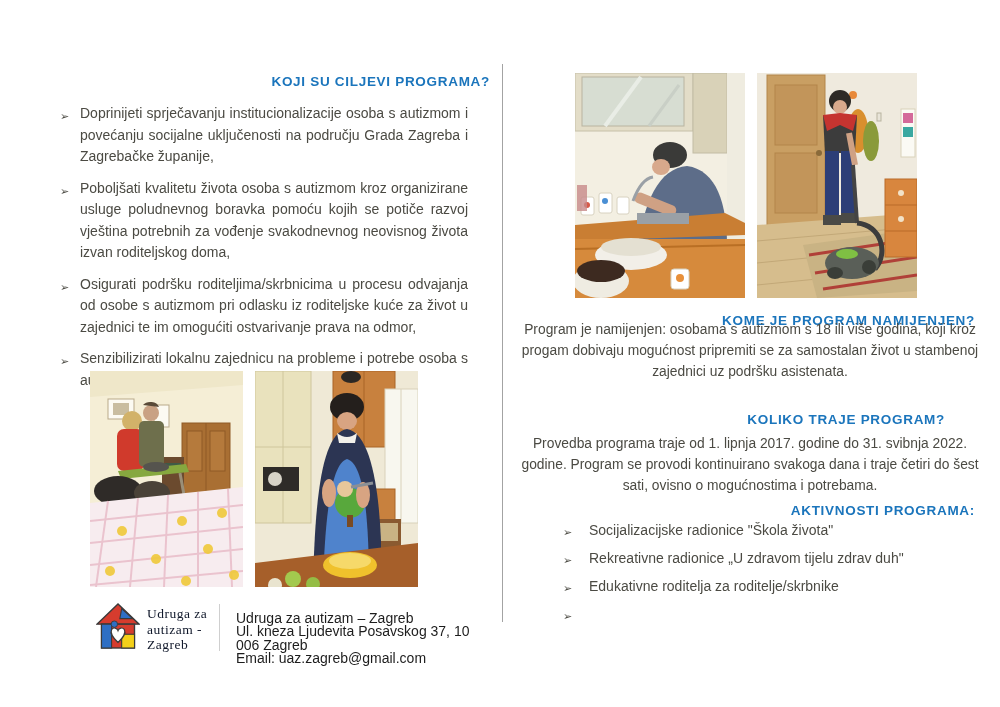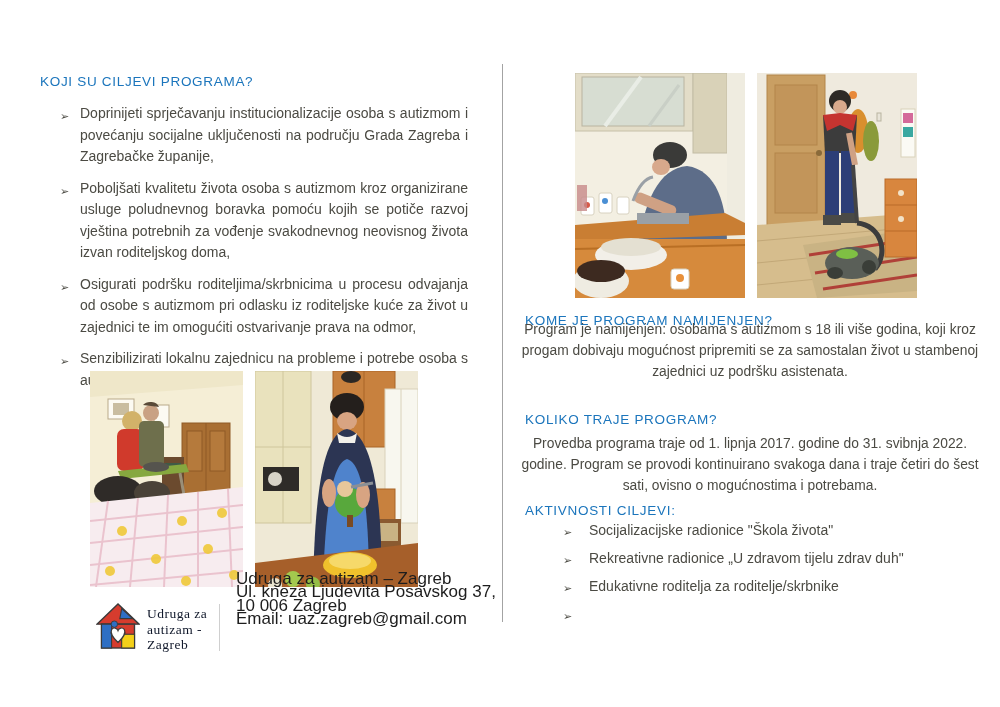--- a/index.html
+++ b/index.html
@@ -2,26 +2,26 @@
 <html><head>
 <meta charset="utf-8">
 <style>
   html,body{margin:0;padding:0;background:#ffffff;}
   .page{
     position:relative;width:1000px;height:707px;background:#ffffff;
     font-family:"Liberation Sans",sans-serif;color:#4b4a43;overflow:hidden;
   }
   .v-divider{position:absolute;left:502px;top:64px;width:1px;height:558px;background:#a3a3a3;}
   .sec-heading{
-    position:absolute;width:450px;text-align:left;color:#1b75bc;
-    font-weight:normal;font-size:13.5px;letter-spacing:.7px;
+    position:absolute;width:450px;text-align:right;color:#1b75bc;
+    font-weight:bold;font-size:13.5px;letter-spacing:.7px;
   }
   .left-heading{left:40px;top:74px;width:450px;}
   .h-who{left:525px;top:313px;}
-  .h-dur{left:525px;top:412px;}
+  .h-dur{left:495px;top:412px;}
   .h-act{left:525px;top:503px;}
   .goals-list{position:absolute;left:60px;top:103px;width:408px;margin:0;padding:0;list-style:none;}
   .goal{display:flex;margin:0 0 10px 0;font-size:14px;line-height:21.5px;}
   .goal .marker{flex:0 0 20px;font-size:11px;padding-top:3px;color:#4b4a43;}
   .goal .text{flex:1;text-align:justify;}
   .sec-body{
     position:absolute;left:520px;width:460px;text-align:center;
     font-size:13.8px;line-height:20.8px;
   }
   .p-who{top:320px;}
@@ -35,21 +35,21 @@
   .ph-apple{left:255px;top:371px;width:163px;height:216px;}
   .ph-dish{left:575px;top:73px;width:170px;height:225px;}
   .ph-vac{left:757px;top:73px;width:160px;height:225px;}
   .logo{position:absolute;left:96px;top:602px;width:44px;height:48px;}
   .logo-text{
     position:absolute;left:147px;top:606px;width:80px;
     font-family:"Liberation Serif",serif;font-size:13.5px;line-height:15.5px;
     color:#0f172a;letter-spacing:.5px;
   }
   .footer-rule{position:absolute;left:219px;top:604px;width:1px;height:47px;background:#cfcfcf;}
-  .address{position:absolute;left:236px;top:572px;width:260px;font-size:17px;line-height:13.4px;color:#1d1d1d;}
+  .address{position:absolute;left:236px;top:612px;width:260px;font-size:14px;line-height:13.4px;color:#1d1d1d;}
 </style>
 </head>
 <body>
 
 <div class="page">
 
   <div class="v-divider"></div>
 
   <div class="sec-heading left-heading">KOJI SU CILJEVI PROGRAMA?</div>
 
@@ -241,21 +241,21 @@
       <rect x="120" y="40" width="4" height="8" fill="#e8e4d8" stroke="#b9b4a0"></rect>
     </svg>
   </div>
 
   <div class="sec-heading h-who">KOME JE PROGRAM NAMIJENJEN?</div>
   <div class="sec-body p-who">Program je namijenjen: osobama s autizmom s 18 ili više godina, koji kroz progam dobivaju mogućnost pripremiti se za samostalan život u stambenoj zajednici uz podršku asistenata.</div>
 
   <div class="sec-heading h-dur">KOLIKO TRAJE PROGRAM?</div>
   <div class="sec-body p-dur">Provedba programa traje od 1. lipnja 2017. godine do 31. svibnja 2022. godine. Program se provodi kontinuirano svakoga dana i traje četiri do šest sati, ovisno o mogućnostima i potrebama.</div>
 
-  <div class="sec-heading h-act">AKTIVNOSTI CILJEVI:</div>
+  <div class="sec-heading h-act">AKTIVNOSTI PROGRAMA:</div>
   <ul class="act-list">
     <li class="act">
       <span class="marker">➢</span>
       <span class="text">Socijalizacijske radionice "Škola života"</span>
     </li>
     <li class="act">
       <span class="marker">➢</span>
       <span class="text">Rekreativne radionice „U zdravom tijelu zdrav duh"</span>
     </li>
     <li class="act">

